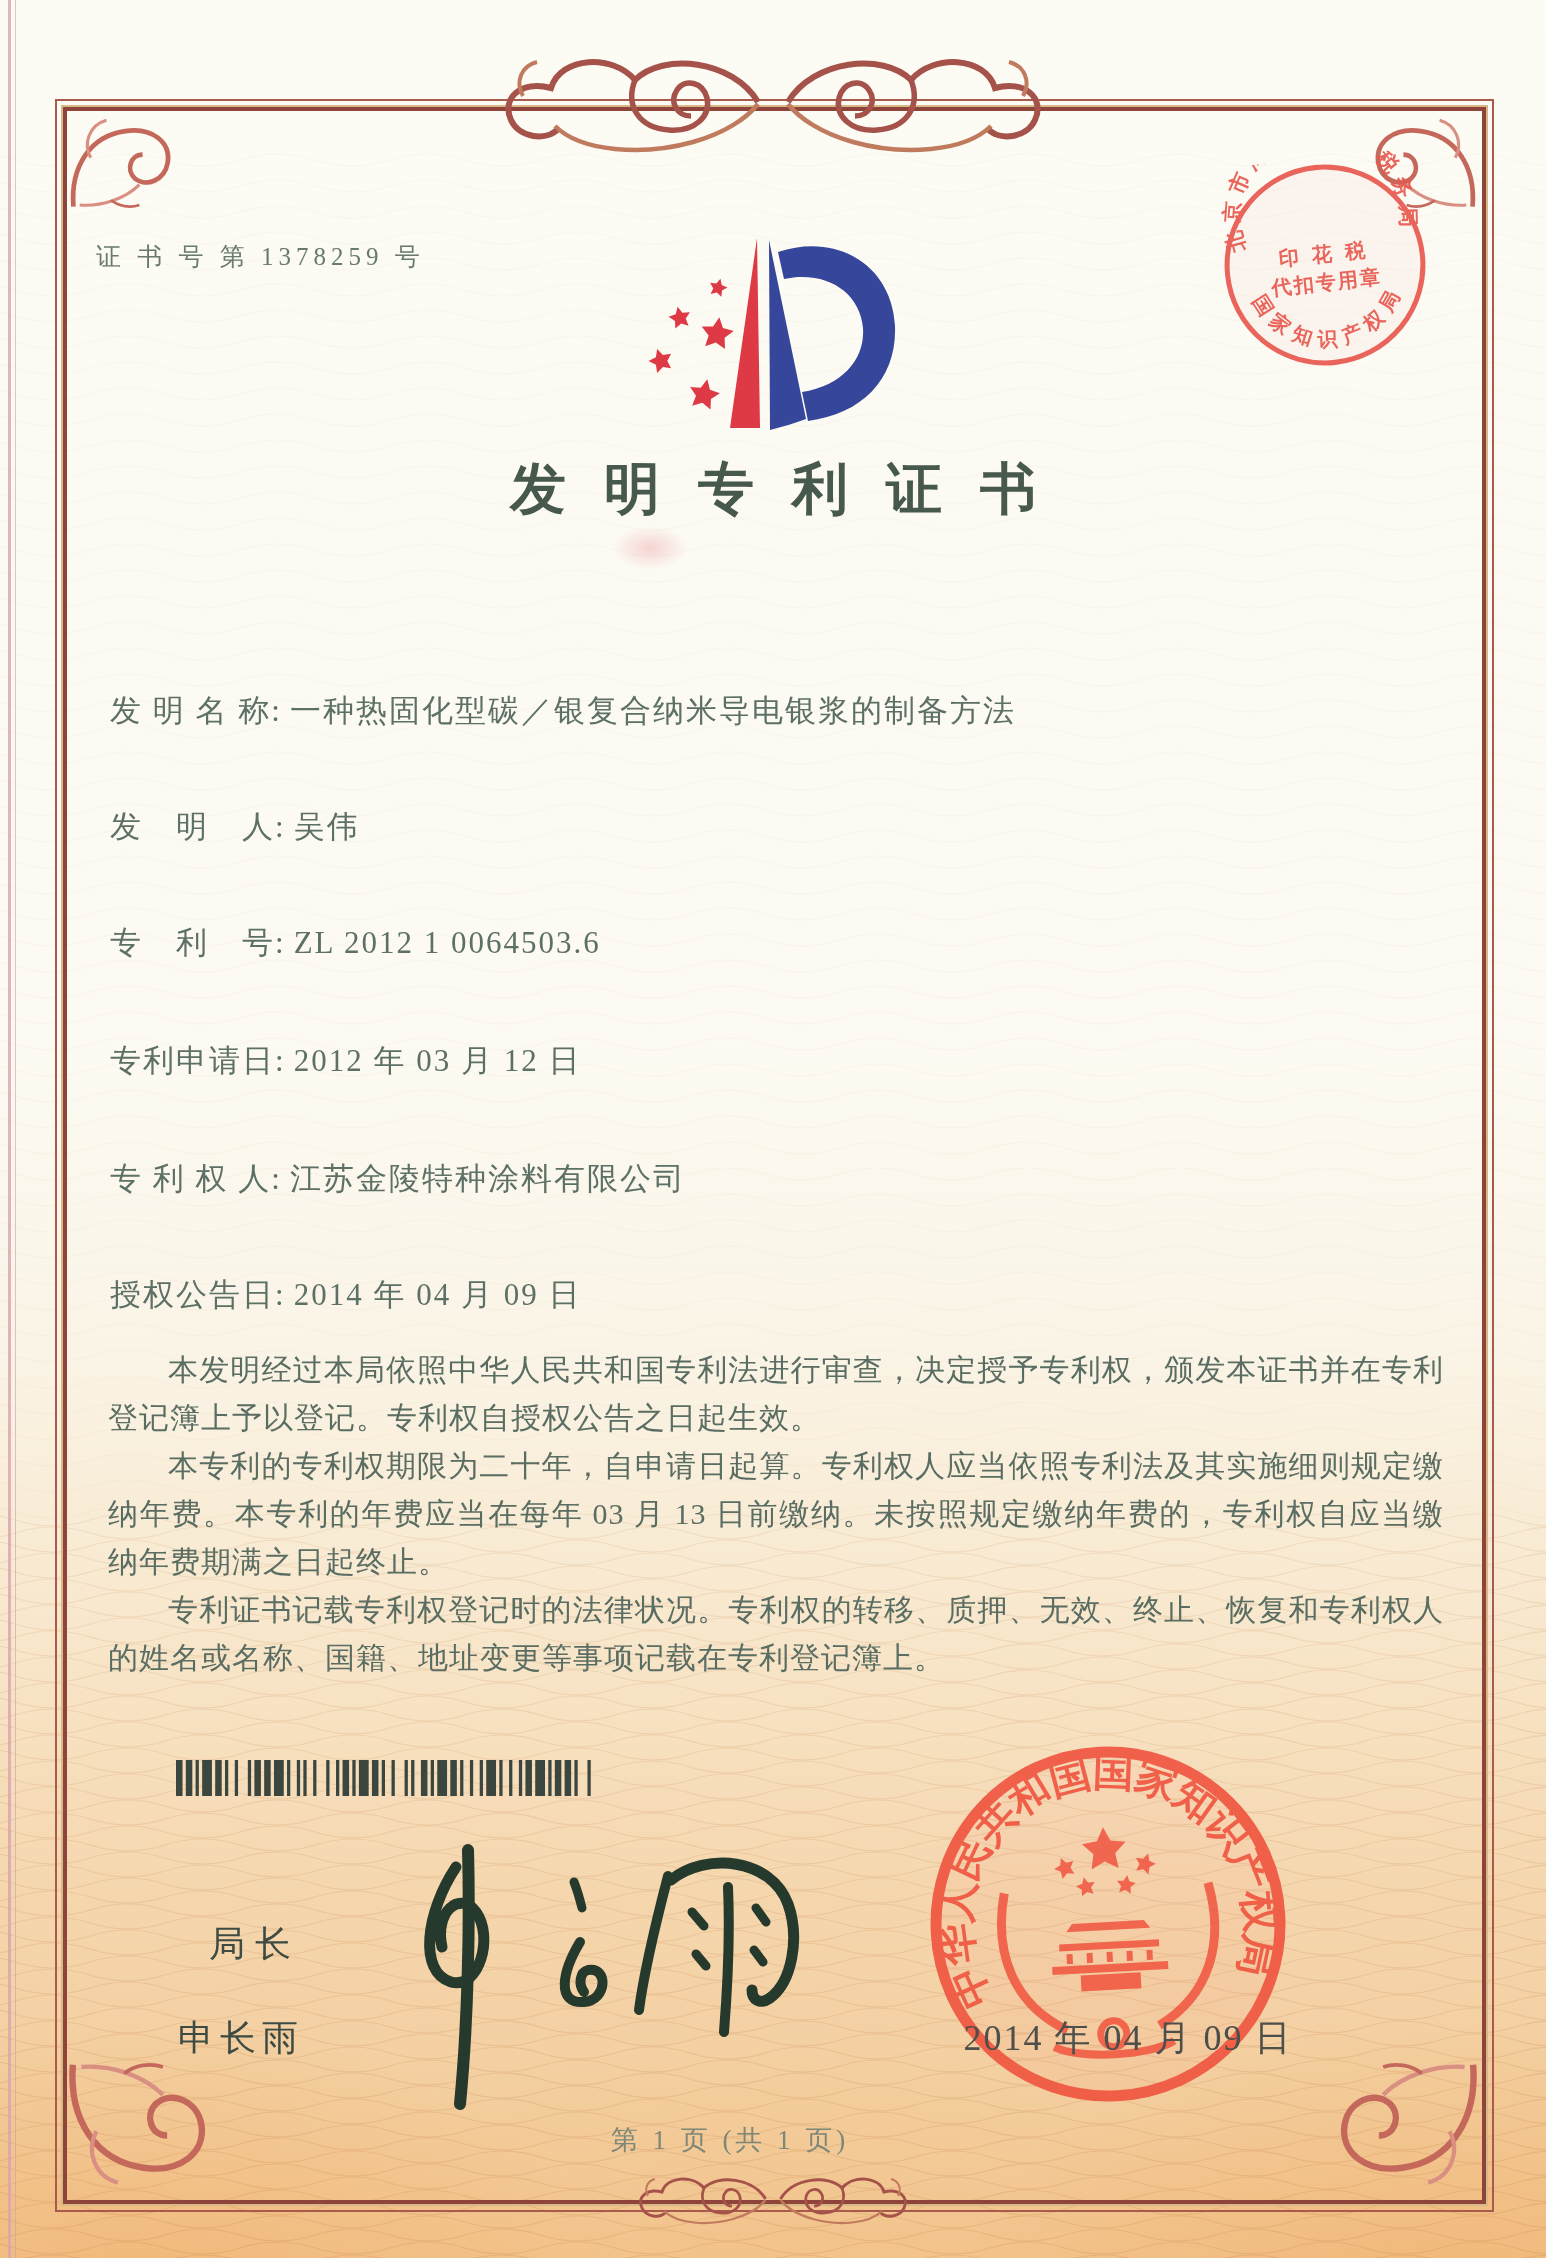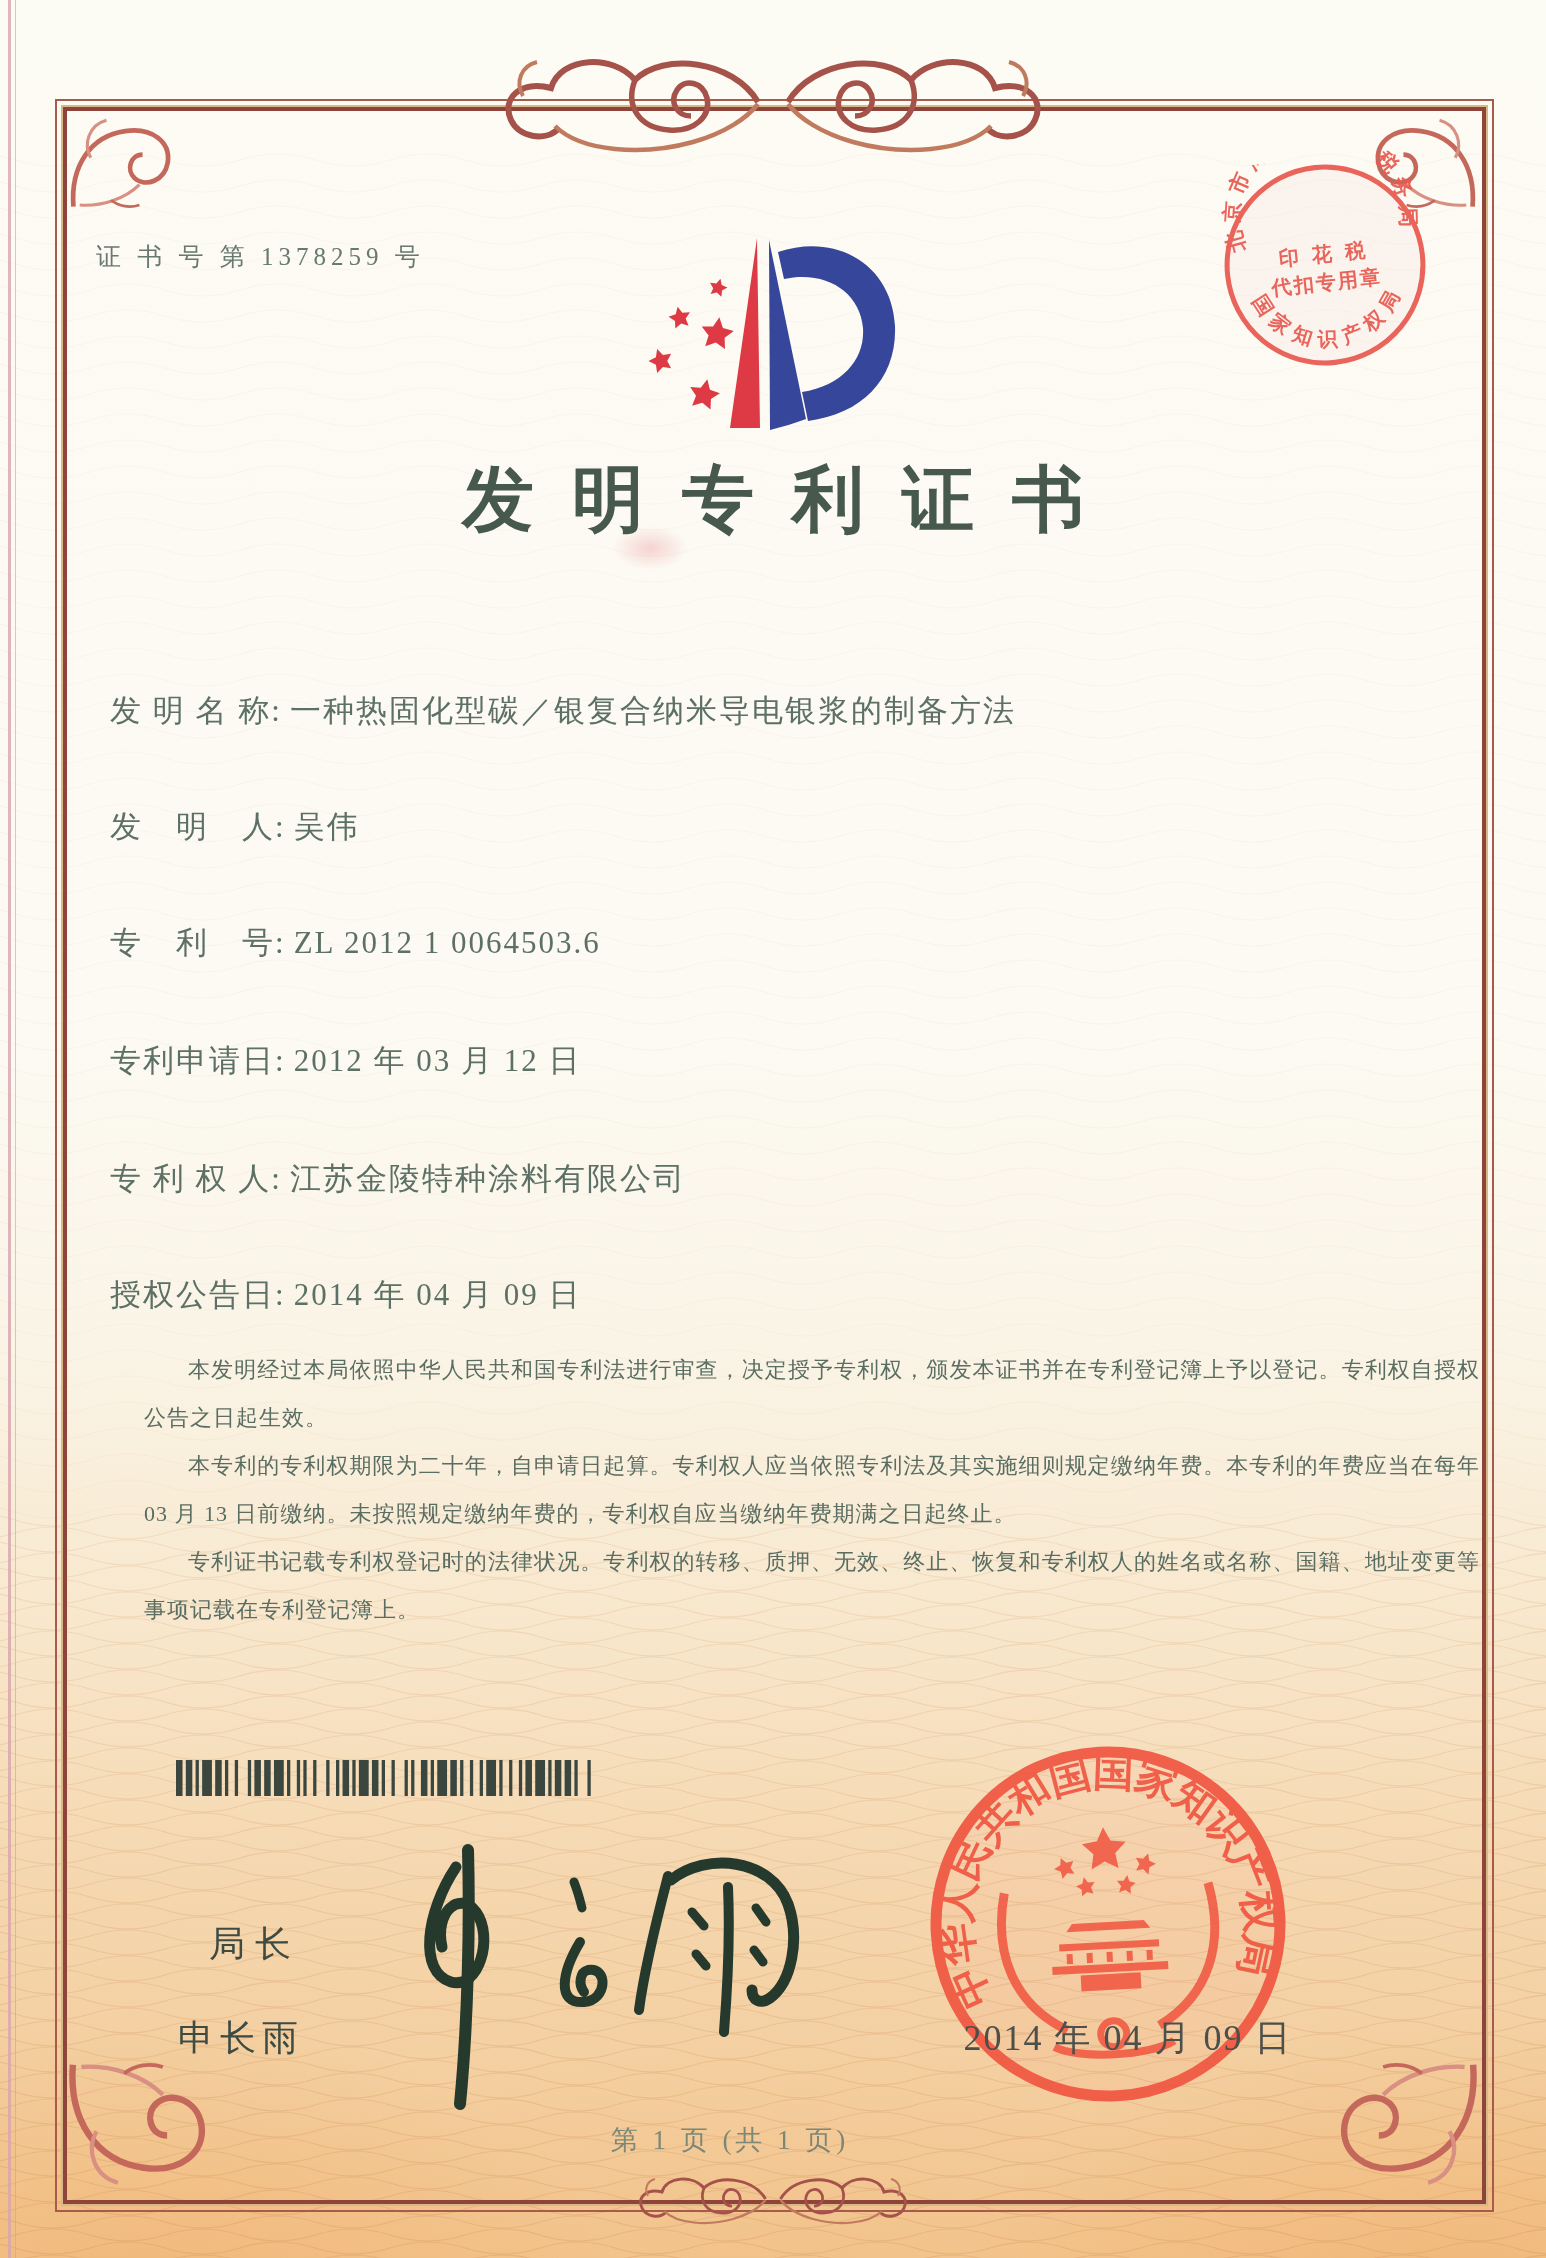--- a/index.html
+++ b/index.html
@@ -14,26 +14,26 @@
   }
   .abs{position:absolute;}
   svg{display:block;}
   
   .frame-outer{left:55px;top:99px;right:52px;bottom:46px;border:2px solid #a85a4d;z-index:2;}
   .frame-inner{left:63px;top:107px;right:60px;bottom:54px;border:4px solid #8e443a;box-shadow:0 0 0 2px #d9b887;z-index:2;}
   .edge-line1{left:8px;top:0;bottom:0;width:3px;background:#d8a4ae;opacity:.8;z-index:1;}
   .edge-line2{left:15px;top:0;bottom:0;width:1px;background:#caa0a8;opacity:.6;z-index:1;}
   
   .cert-no{left:96px;top:240px;font-size:25px;letter-spacing:5px;color:#68796d;z-index:4;}
-  .title{left:0;top:452px;width:100%;text-align:center;font-size:72px;font-weight:600;
+  .title{left:0;top:452px;width:100%;text-align:center;font-size:56px;font-weight:600;
          letter-spacing:38px;padding-left:38px;box-sizing:border-box;color:#47584d;z-index:4;}
   .field{left:110px;font-size:31px;color:#5d7065;letter-spacing:2px;z-index:4;white-space:nowrap;}
   .field .lbl{margin-right:8px;}
-  .body-text{left:108px;top:1346px;width:1336px;font-size:22px;line-height:48px;
-             color:#5a6d62;text-align:justify;z-index:4;margin-left:36px;}
+  .body-text{left:108px;top:1346px;width:1336px;font-size:30px;line-height:48px;
+             color:#5a6d62;text-align:justify;z-index:4;}
   .body-text p{margin:0;text-indent:2em;letter-spacing:1px;}
   .sig-title{left:178px;top:1920px;font-family:"Liberation Sans",sans-serif;font-size:36px;color:#3d4b43;letter-spacing:10px;z-index:4;margin-left:31px;}
   .sig-name{left:178px;top:2006px;font-family:"Liberation Sans",sans-serif;font-size:36px;color:#3d4b43;letter-spacing:6px;z-index:4;margin-top:8px;}
   .seal-date{left:948px;top:2014px;width:360px;font-size:36px;color:#4d4f4b;letter-spacing:2px;z-index:6;text-align:center;}
   .footer{left:80px;top:2122px;width:1300px;text-align:center;font-size:27px;color:#7d8777;letter-spacing:4px;z-index:4;}
   
   .waves{left:0;top:0;z-index:0;}
   .logo{left:620px;top:222px;width:300px;height:250px;z-index:3;}
   .stamp-tax{left:1220px;top:158px;width:210px;height:214px;z-index:3;transform:rotate(-6deg);opacity:.92;}
   .seal-main{left:922px;top:1738px;width:372px;height:372px;z-index:5;opacity:.9;transform:rotate(-3deg);}

